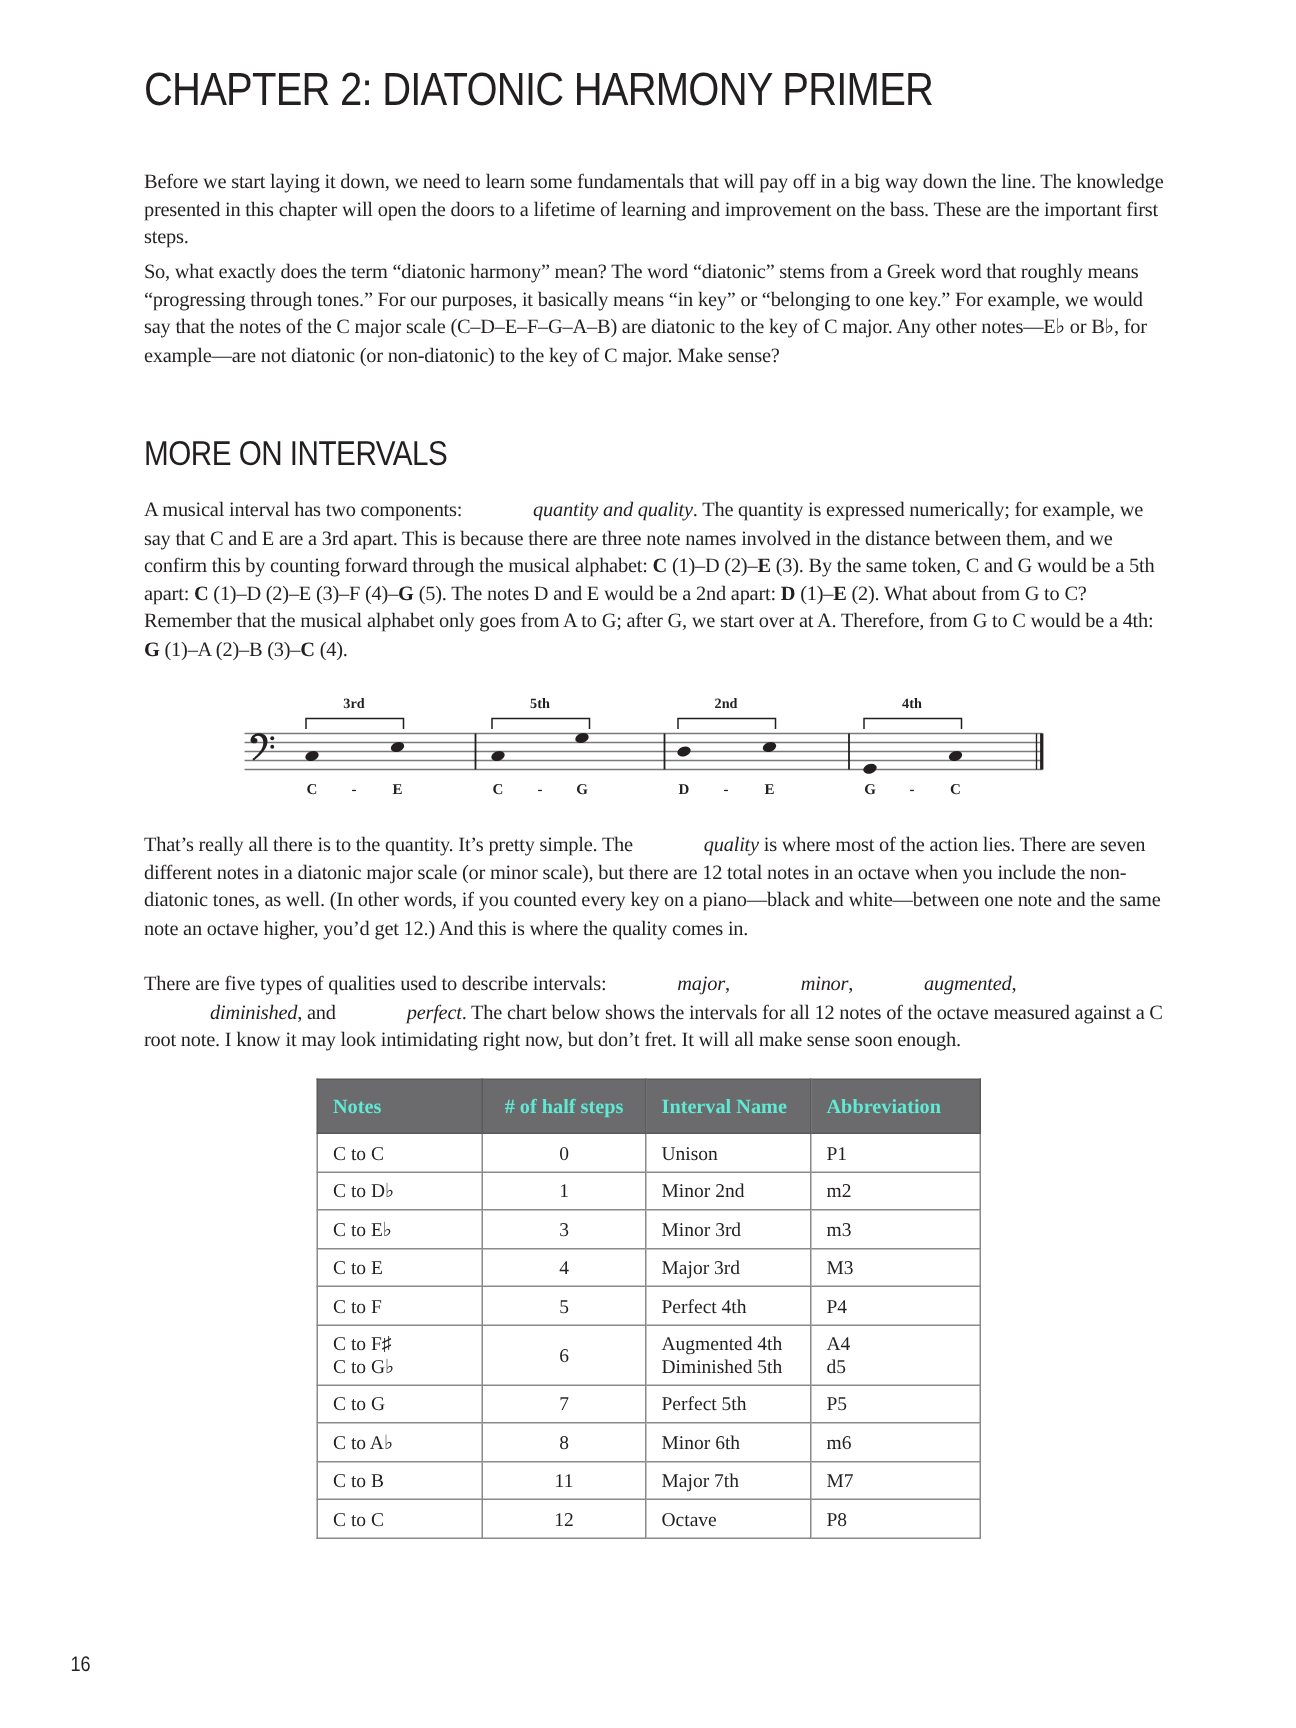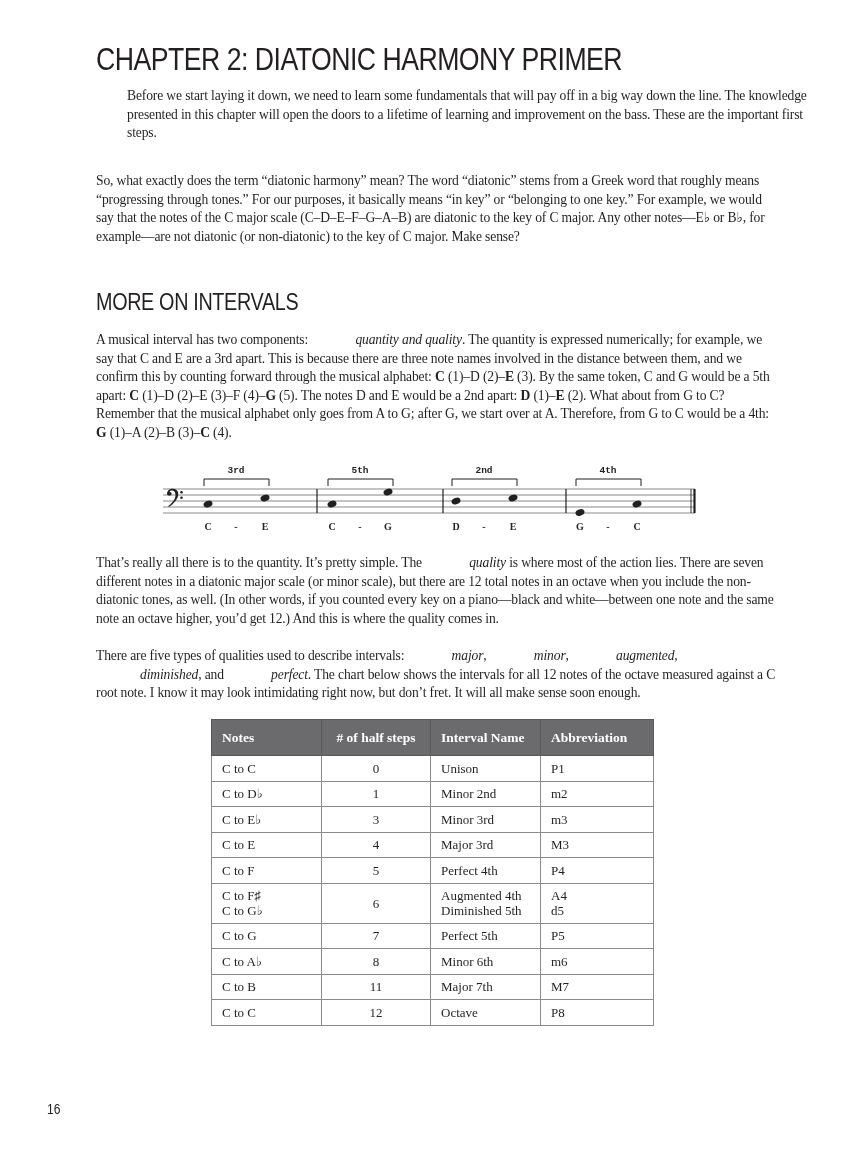--- a/index.html
+++ b/index.html
@@ -17,43 +17,43 @@
     font-size: 23px; letter-spacing: -0.4px; transform: scaleX(0.86); transform-origin: left top;
     color: #231f20; white-space: nowrap;
   }
   .para {
     position: absolute; left: 96px; width: 680px; margin: 0;
     font-family: "Liberation Serif", serif; font-size: 13.6px; line-height: 18.6px;
     color: #231f20; letter-spacing: -0.15px;
   }
   .para i { font-style: italic; margin-left: 44px; }
   .para b { font-weight: bold; }
-  #p1 { top: 87px; margin-left: 31px; }
+  #p1 { top: 112px; }
   #p2 { top: 172px; }
   #p3 { top: 331px; }
   #p4 { top: 554px; }
   #p5 { top: 647px; }
 
   .staff-figure { position: absolute; left: 160px; top: 460px; width: 540px; height: 80px; }
   .staff-figure svg { position: absolute; left: 0; top: 0; }
   .fig-label {
-    position: absolute; font-family: Liberation Mono, monospace; font-weight: bold;
+    position: absolute; font-family: Liberation Serif, serif; font-weight: bold;
     font-size: 9.5px; color: #231f20; transform: translateX(-50%); white-space: nowrap;
   }
   .note-label {
     position: absolute; top: 61px; font-family: "Liberation Serif", serif; font-weight: bold;
     font-size: 10px; color: #231f20; transform: translateX(-50%);
   }
 
   .interval-table {
     position: absolute; left: 211px; top: 719px; border-collapse: collapse;
     font-family: "Liberation Serif", serif; color: #231f20;
   }
   .interval-table th {
-    background: #6b6b6d; color: #ffffff; font-weight: bold; font-size: 13.5px;
+    background: #6b6b6d; color: #5eead4; font-weight: bold; font-size: 13.5px;
     text-align: left; padding: 0 10px; height: 35px; border: 1px solid #5a5a5c;
     white-space: nowrap;
   }
   .interval-table th.center { text-align: center; }
   .interval-table td {
     font-size: 13px; border: 1px solid #8a8a8a; padding: 0 10px; height: 24.5px;
     vertical-align: middle; white-space: nowrap; line-height: 15px;
   }
   .interval-table td.center { text-align: center; }
   .col-notes { width: 89px; }

